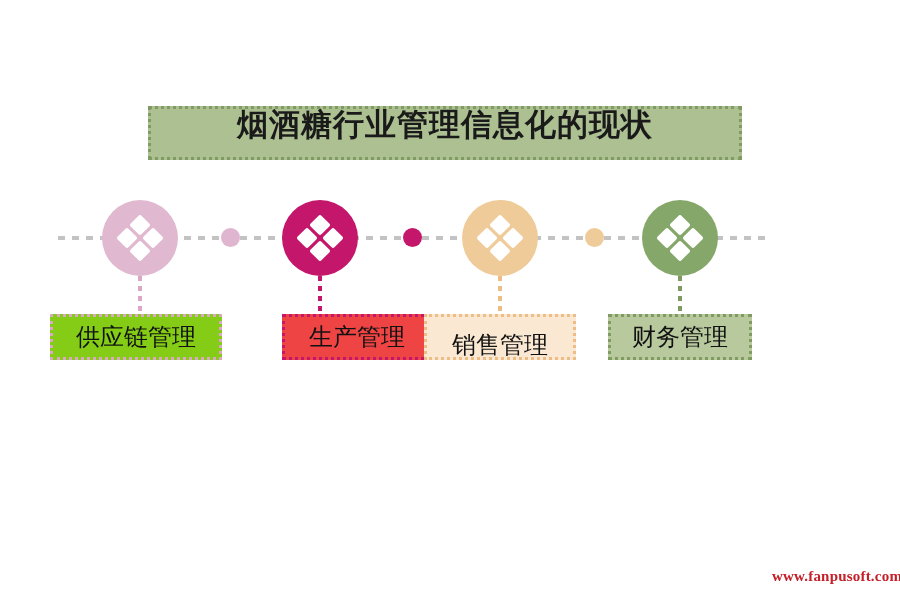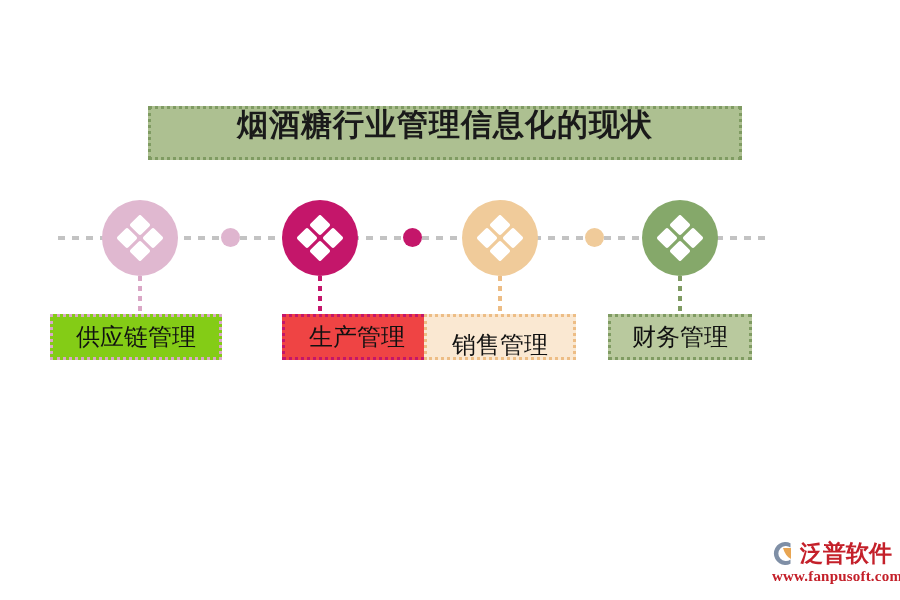--- a/index.html
+++ b/index.html
@@ -222,25 +222,16 @@
           </svg>
         </div>
       </div>
       <div class="drop-line" style="left: 678px; background-image: linear-gradient(rgb(127, 155, 98) 0px, rgb(127, 155, 98) 5px, rgba(0, 0, 0, 0) 5px, rgba(0, 0, 0, 0) 10px); background-size: 4px 10px; background-repeat: repeat-y;"></div>
       <div class="label-box" style="left: 608px; width: 144px; background: rgb(185, 201, 158); border-color: rgb(127, 155, 98); justify-content: center;">
         <div class="label-text">财务管理</div>
       </div>
     </div>
 
   <div class="logo">
-    <div class="logo-row">
-      <span class="logo-mark">
-        <svg width="27" height="27" viewBox="0 0 27 27">
-          <path d="M20.5 3.2 A11.5 11.5 0 1 0 20.5 23.8 L20.5 19.6 A7.6 7.6 0 1 1 20.5 7.4 Z" fill="#7f8fa6"></path>
-          <path d="M13.0 8.0 L21.0 8.0 L21.0 19.0 C17.2 17.0 14.4 13.0 13.0 8.0 Z" fill="#e8a552"></path>
-        </svg>
-      </span>
-      <span class="logo-name">泛普软件</span>
-    </div>
     <div class="logo-url">www.fanpusoft.com</div>
   </div>
 
 </div>
 
 </body></html>

